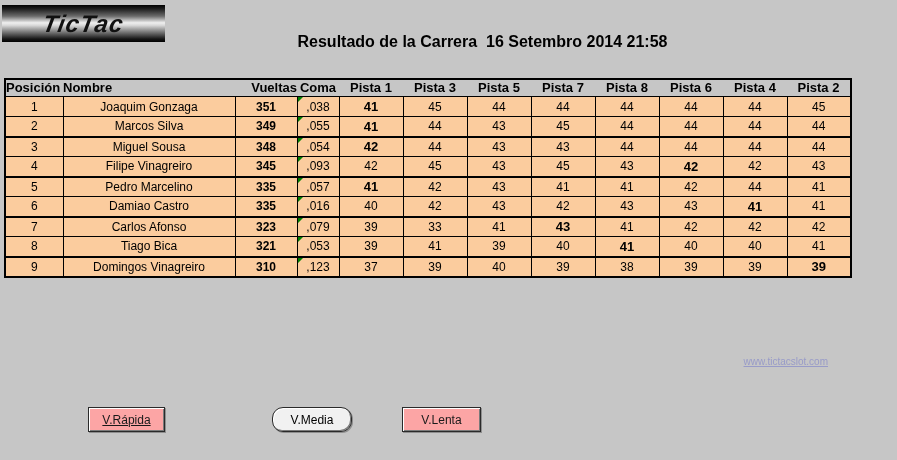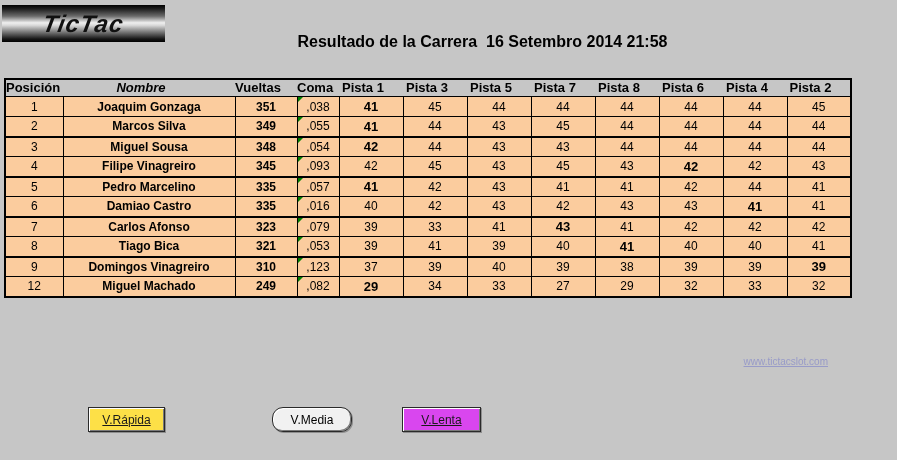--- a/index.html
+++ b/index.html
@@ -25,33 +25,33 @@
     text-align:center; font-size:16px; font-weight:bold; white-space:pre;
   }
   
   table.results {
     position:absolute; top:78px; left:4px; width:846px;
     border-collapse:collapse; table-layout:fixed;
     border:2px solid #000;
   }
   table.results thead th {
     border:none; background:transparent; font-size:13px; font-weight:bold;
-    height:17px; padding:0 16px 1px 0; white-space:nowrap;text-align:center;
+    height:17px; padding:0 0 1px 0; white-space:nowrap;
   }
   th.c0 { text-align:left; padding-left:5px; }
-  th.c1 { text-align:left; padding-left:2px;font-style:italic; }
+  th.c1 { text-align:left; padding-left:2px; }
   th.c2 { text-align:right; padding-right:3px; }
   th.c3, th.c4, th.c5, th.c6, th.c7, th.c8, th.c9, th.c10, th.c11 { text-align:center; }
   table.results tbody td {
     background:#fbcc9e; border:1px solid #000; height:20px;
     font-size:12px; text-align:center; padding:0; overflow:hidden; white-space:nowrap;
   }
   tbody tr.thick td { border-top-width:2px; }
   td.pos { font-size:12px; border-right-width:2px; }
-  td.name { text-align:left; font-weight:bold; font-size:14px; padding-left:4px; border-right-style:hidden; }
+  td.name { text-align:left; font-weight:normal; font-size:14px; padding-left:4px; border-right-style:hidden; }
   td.laps { text-align:right; font-weight:bold; font-size:15px; border-right-style:hidden; }
   td.decimal { text-align:left; font-size:11px; padding-left:1px; border-right-width:2px; position:relative; }
   td.decimal .marker {
     position:absolute; top:0; left:0; width:0; height:0;
     border-top:5px solid #008000; border-right:5px solid transparent;
   }
   td.time.best { font-weight:bold; font-size:13px; }
   
   .credit {
     position:absolute; top:357px; left:6px; font-size:11px; color:#8f8f8f;
@@ -233,38 +233,24 @@
           <td class="decimal">,123<span class="marker"></span></td>
           <td class="time">37</td>
           <td class="time">39</td>
           <td class="time">40</td>
           <td class="time">39</td>
           <td class="time">38</td>
           <td class="time">39</td>
           <td class="time">39</td>
           <td class="time best">39</td>
         </tr>
-        <tr>
-          <td class="pos">12</td>
-          <td class="name">Miguel Machado</td>
-          <td class="laps">249</td>
-          <td class="decimal">,082<span class="marker"></span></td>
-          <td class="time best">29</td>
-          <td class="time">34</td>
-          <td class="time">33</td>
-          <td class="time">27</td>
-          <td class="time">29</td>
-          <td class="time">32</td>
-          <td class="time">33</td>
-          <td class="time">32</td>
-        </tr>
       </tbody>
   </table>
 
   <a class="weblink">www.tictacslot.com</a>
 
   <div>
-      <button class="speed-btn btn-fast" style="background: #fde047; color: rgb(26, 26, 26); text-decoration: underline;">V.Rápida</button>
+      <button class="speed-btn btn-fast" style="background: #fca5a5; color: rgb(26, 26, 26); text-decoration: underline;">V.Rápida</button>
       <button class="speed-btn btn-medium" style="background: rgb(241, 241, 241); color: rgb(0, 0, 0);">V.Media</button>
-      <button class="speed-btn btn-slow" style="background: #d946ef; color: rgb(26, 26, 26); text-decoration: underline;">V.Lenta</button>
+      <button class="speed-btn btn-slow" style="background: #fca5a5; color: rgb(26, 26, 26); ">V.Lenta</button>
     </div>
 
 </div>
 
 </body></html>

